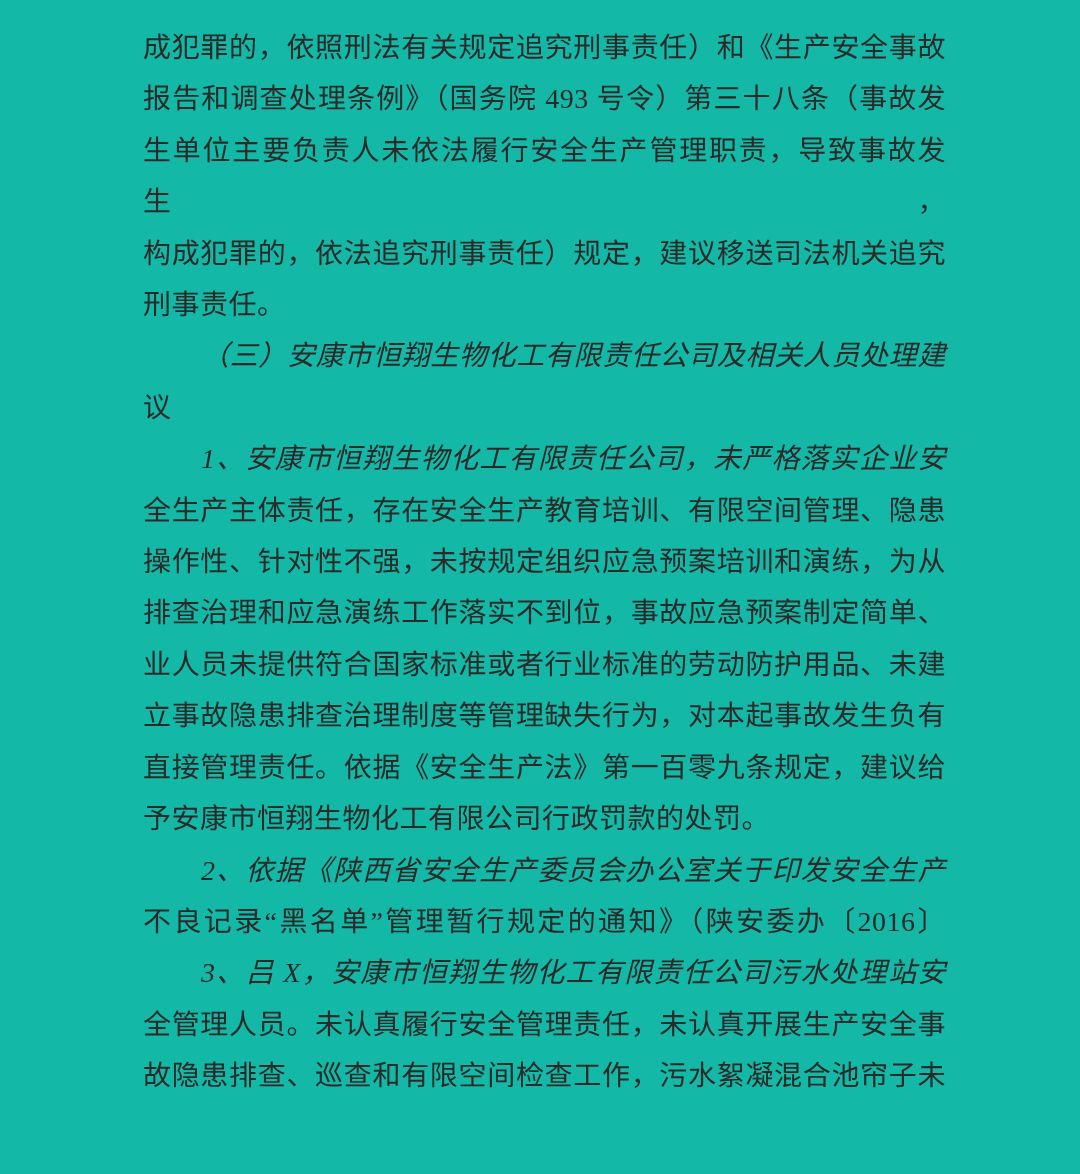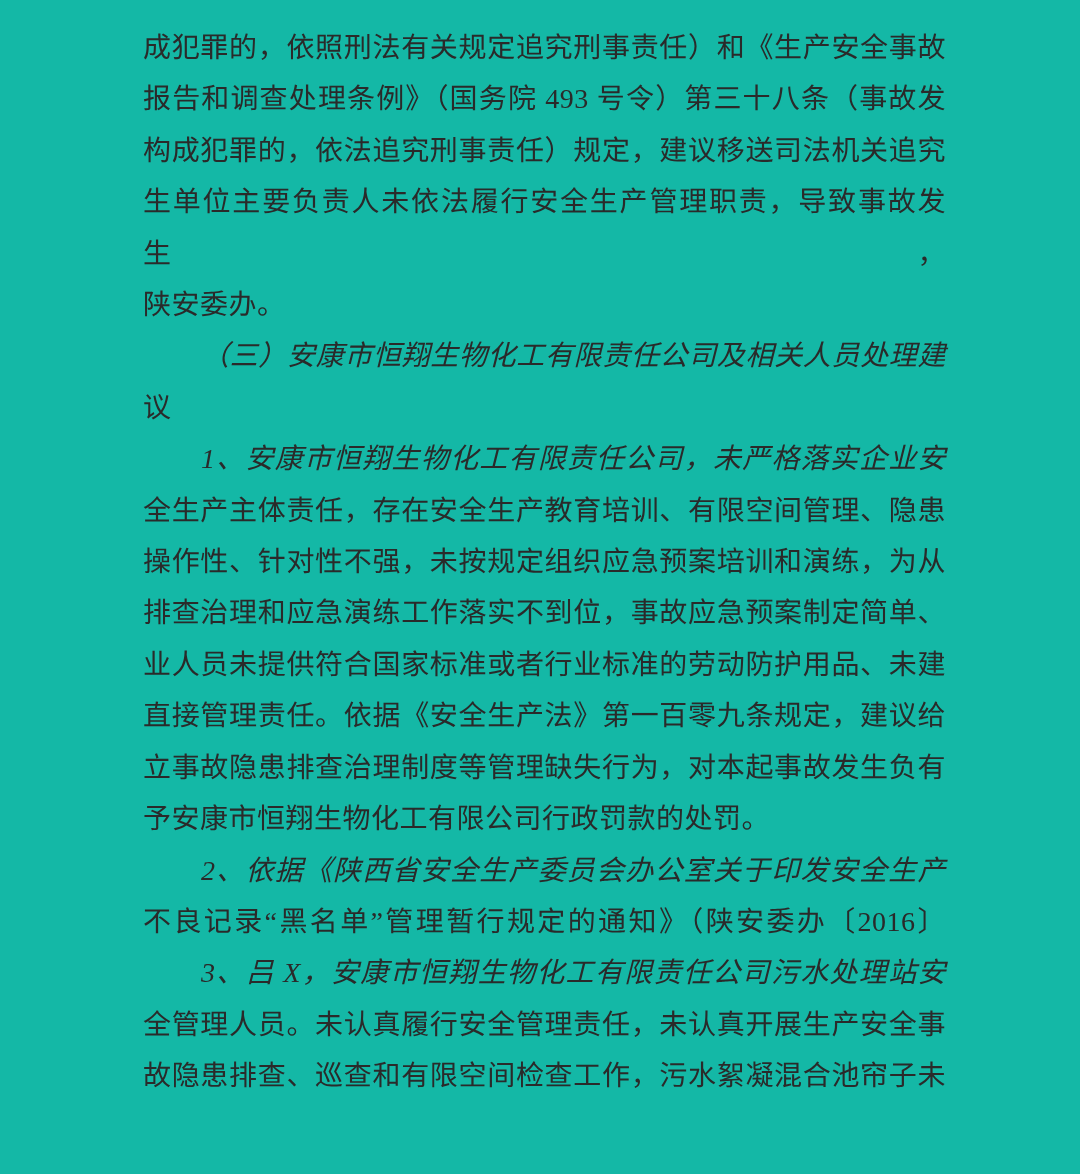--- a/index.html
+++ b/index.html
@@ -39,32 +39,32 @@
     text-align-last: left;
   }
 </style>
 </head>
 <body style="color: rgb(42, 42, 42);">
 
 <div class="page">
   <div class="text-block">
       <div class="line">成犯罪的，依照刑法有关规定追究刑事责任）和《生产安全事故</div>
       <div class="line">报告和调查处理条例》（国务院 493 号令）第三十八条（事故发</div>
+      <div class="line">生单位主要负责人未依法履行安全生产管理职责，导致事故发生，</div>
       <div class="line">构成犯罪的，依法追究刑事责任）规定，建议移送司法机关追究</div>
-      <div class="line">生单位主要负责人未依法履行安全生产管理职责，导致事故发生，</div>
-      <div class="line short">陕安委办。</div>
+      <div class="line short">刑事责任。</div>
       <div class="line indent">（三）安康市恒翔生物化工有限责任公司及相关人员处理建</div>
       <div class="line short">议</div>
       <div class="line indent">1、安康市恒翔生物化工有限责任公司，未严格落实企业安</div>
       <div class="line">全生产主体责任，存在安全生产教育培训、有限空间管理、隐患</div>
       <div class="line">操作性、针对性不强，未按规定组织应急预案培训和演练，为从</div>
       <div class="line">排查治理和应急演练工作落实不到位，事故应急预案制定简单、</div>
       <div class="line">业人员未提供符合国家标准或者行业标准的劳动防护用品、未建</div>
+      <div class="line">立事故隐患排查治理制度等管理缺失行为，对本起事故发生负有</div>
       <div class="line">直接管理责任。依据《安全生产法》第一百零九条规定，建议给</div>
-      <div class="line">立事故隐患排查治理制度等管理缺失行为，对本起事故发生负有</div>
       <div class="line short">予安康市恒翔生物化工有限公司行政罚款的处罚。</div>
       <div class="line indent">2、依据《陕西省安全生产委员会办公室关于印发安全生产</div>
       <div class="line">不良记录“黑名单”管理暂行规定的通知》（陕安委办〔2016〕</div>
       <div class="line indent">3、吕 X，安康市恒翔生物化工有限责任公司污水处理站安</div>
       <div class="line">全管理人员。未认真履行安全管理责任，未认真开展生产安全事</div>
       <div class="line">故隐患排查、巡查和有限空间检查工作，污水絮凝混合池帘子未</div>
     </div>
 </div>
 
 </body></html>

